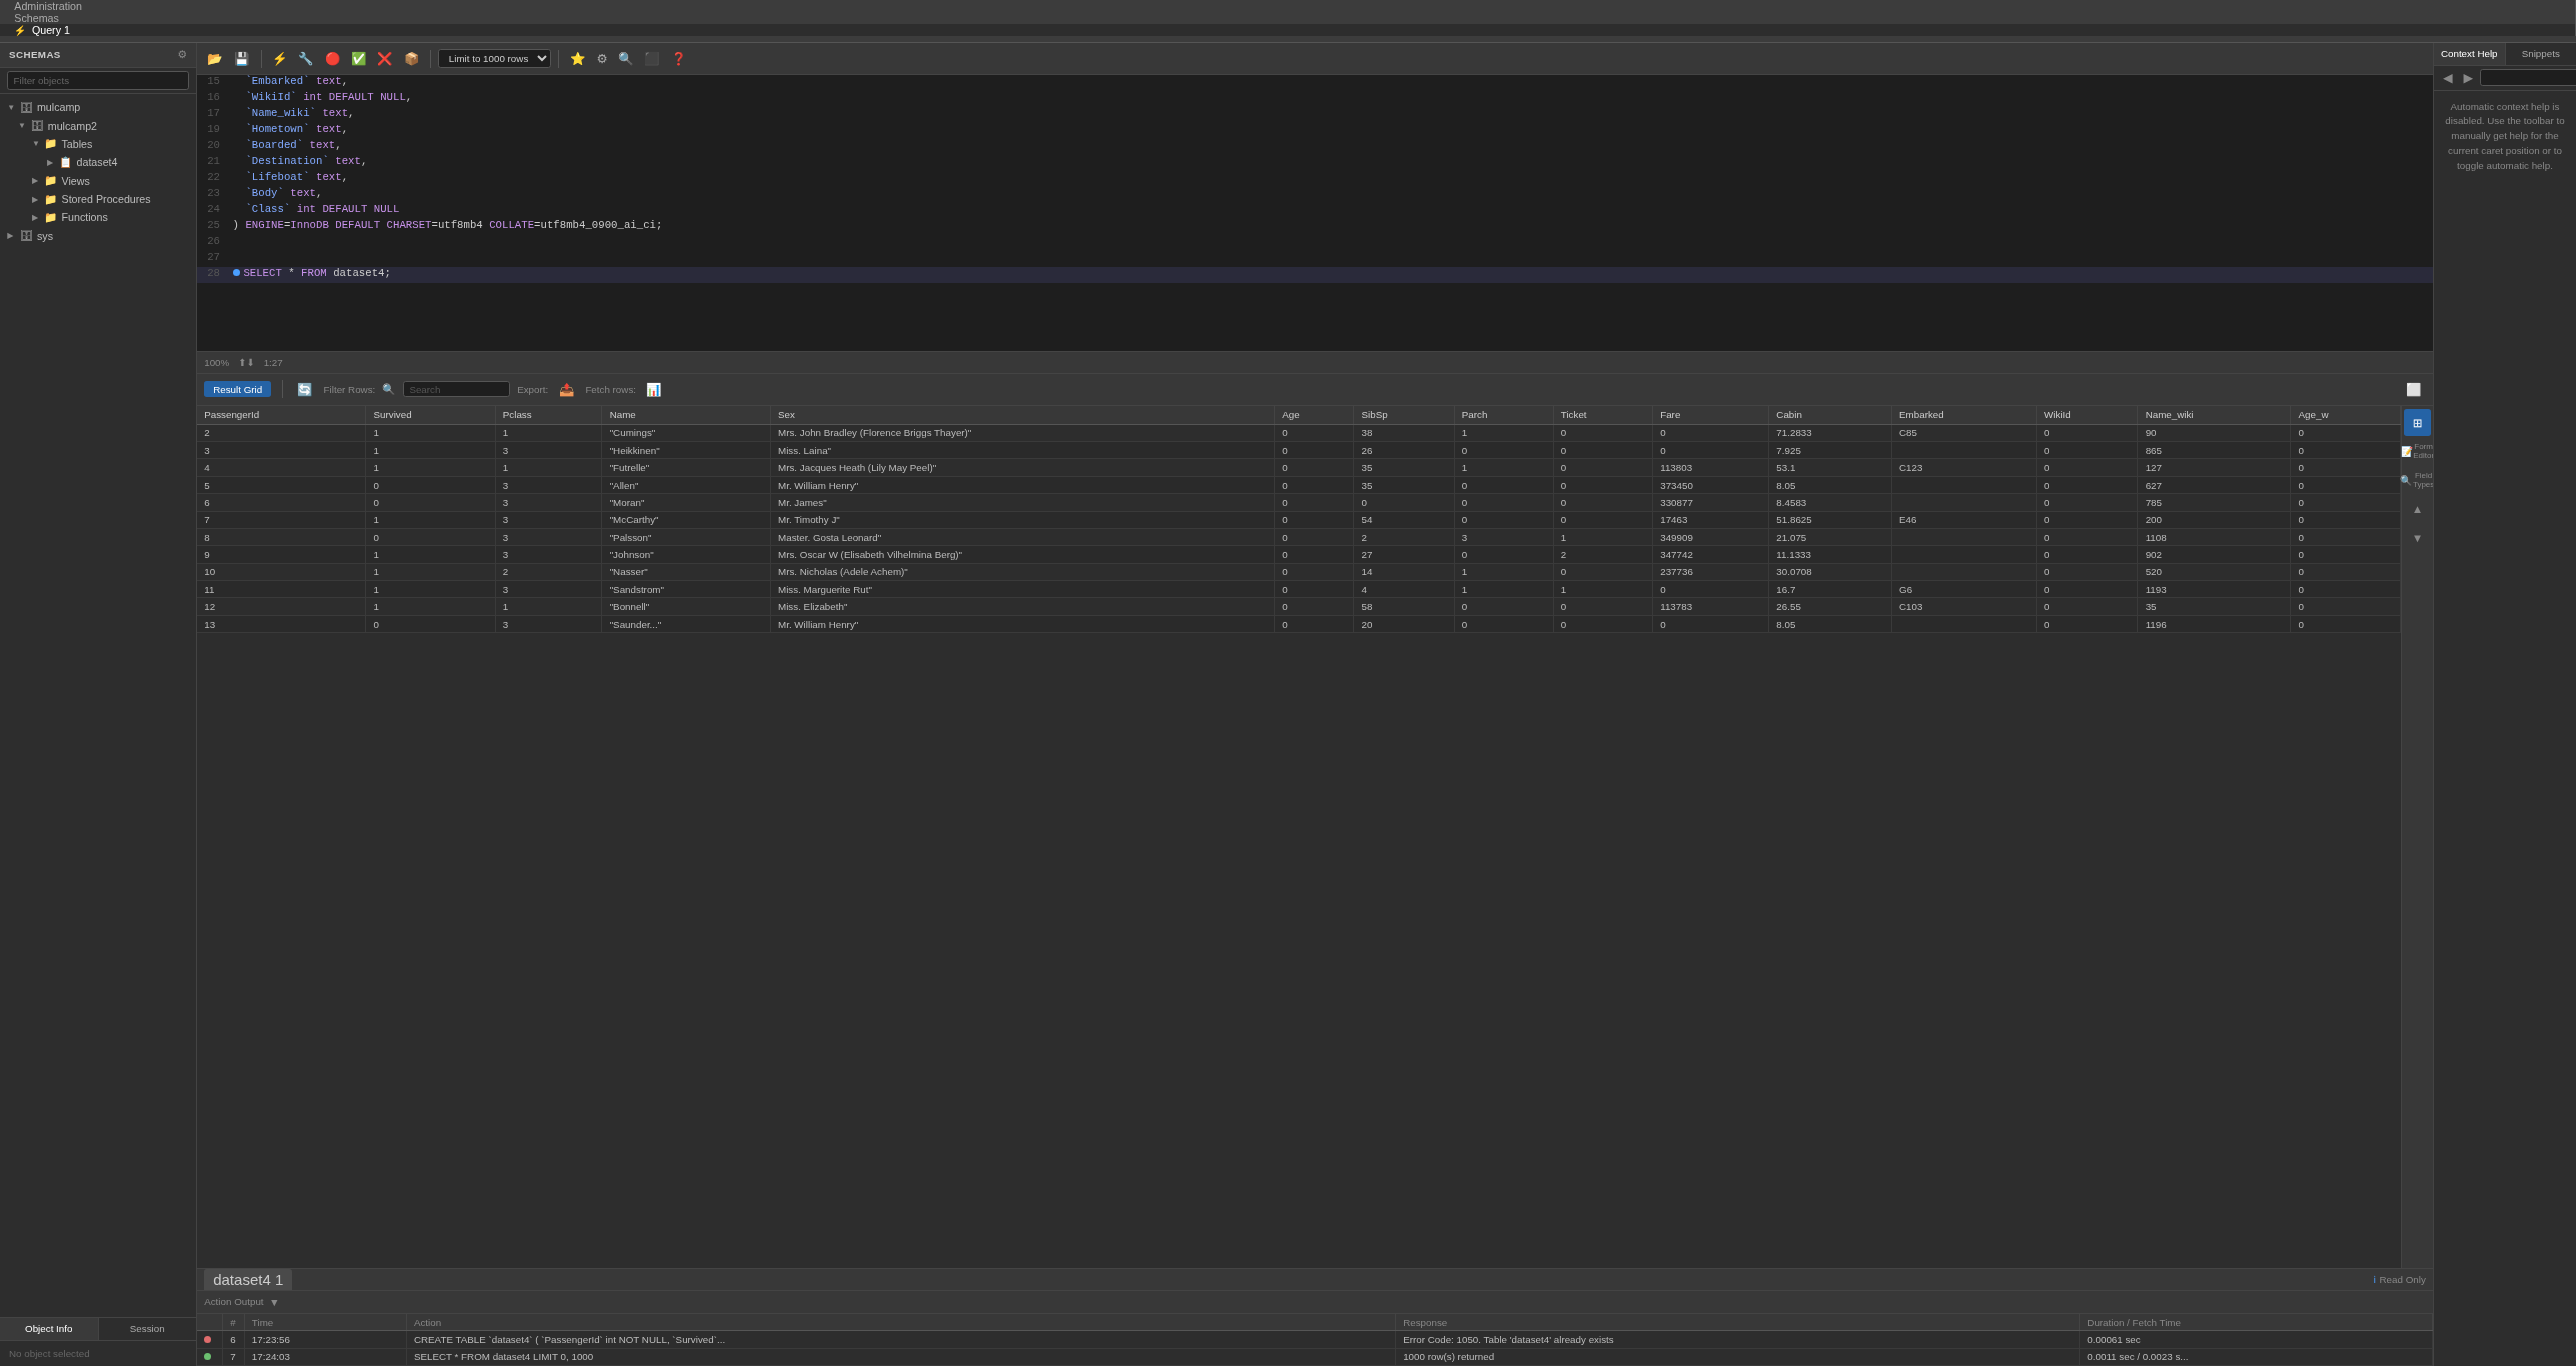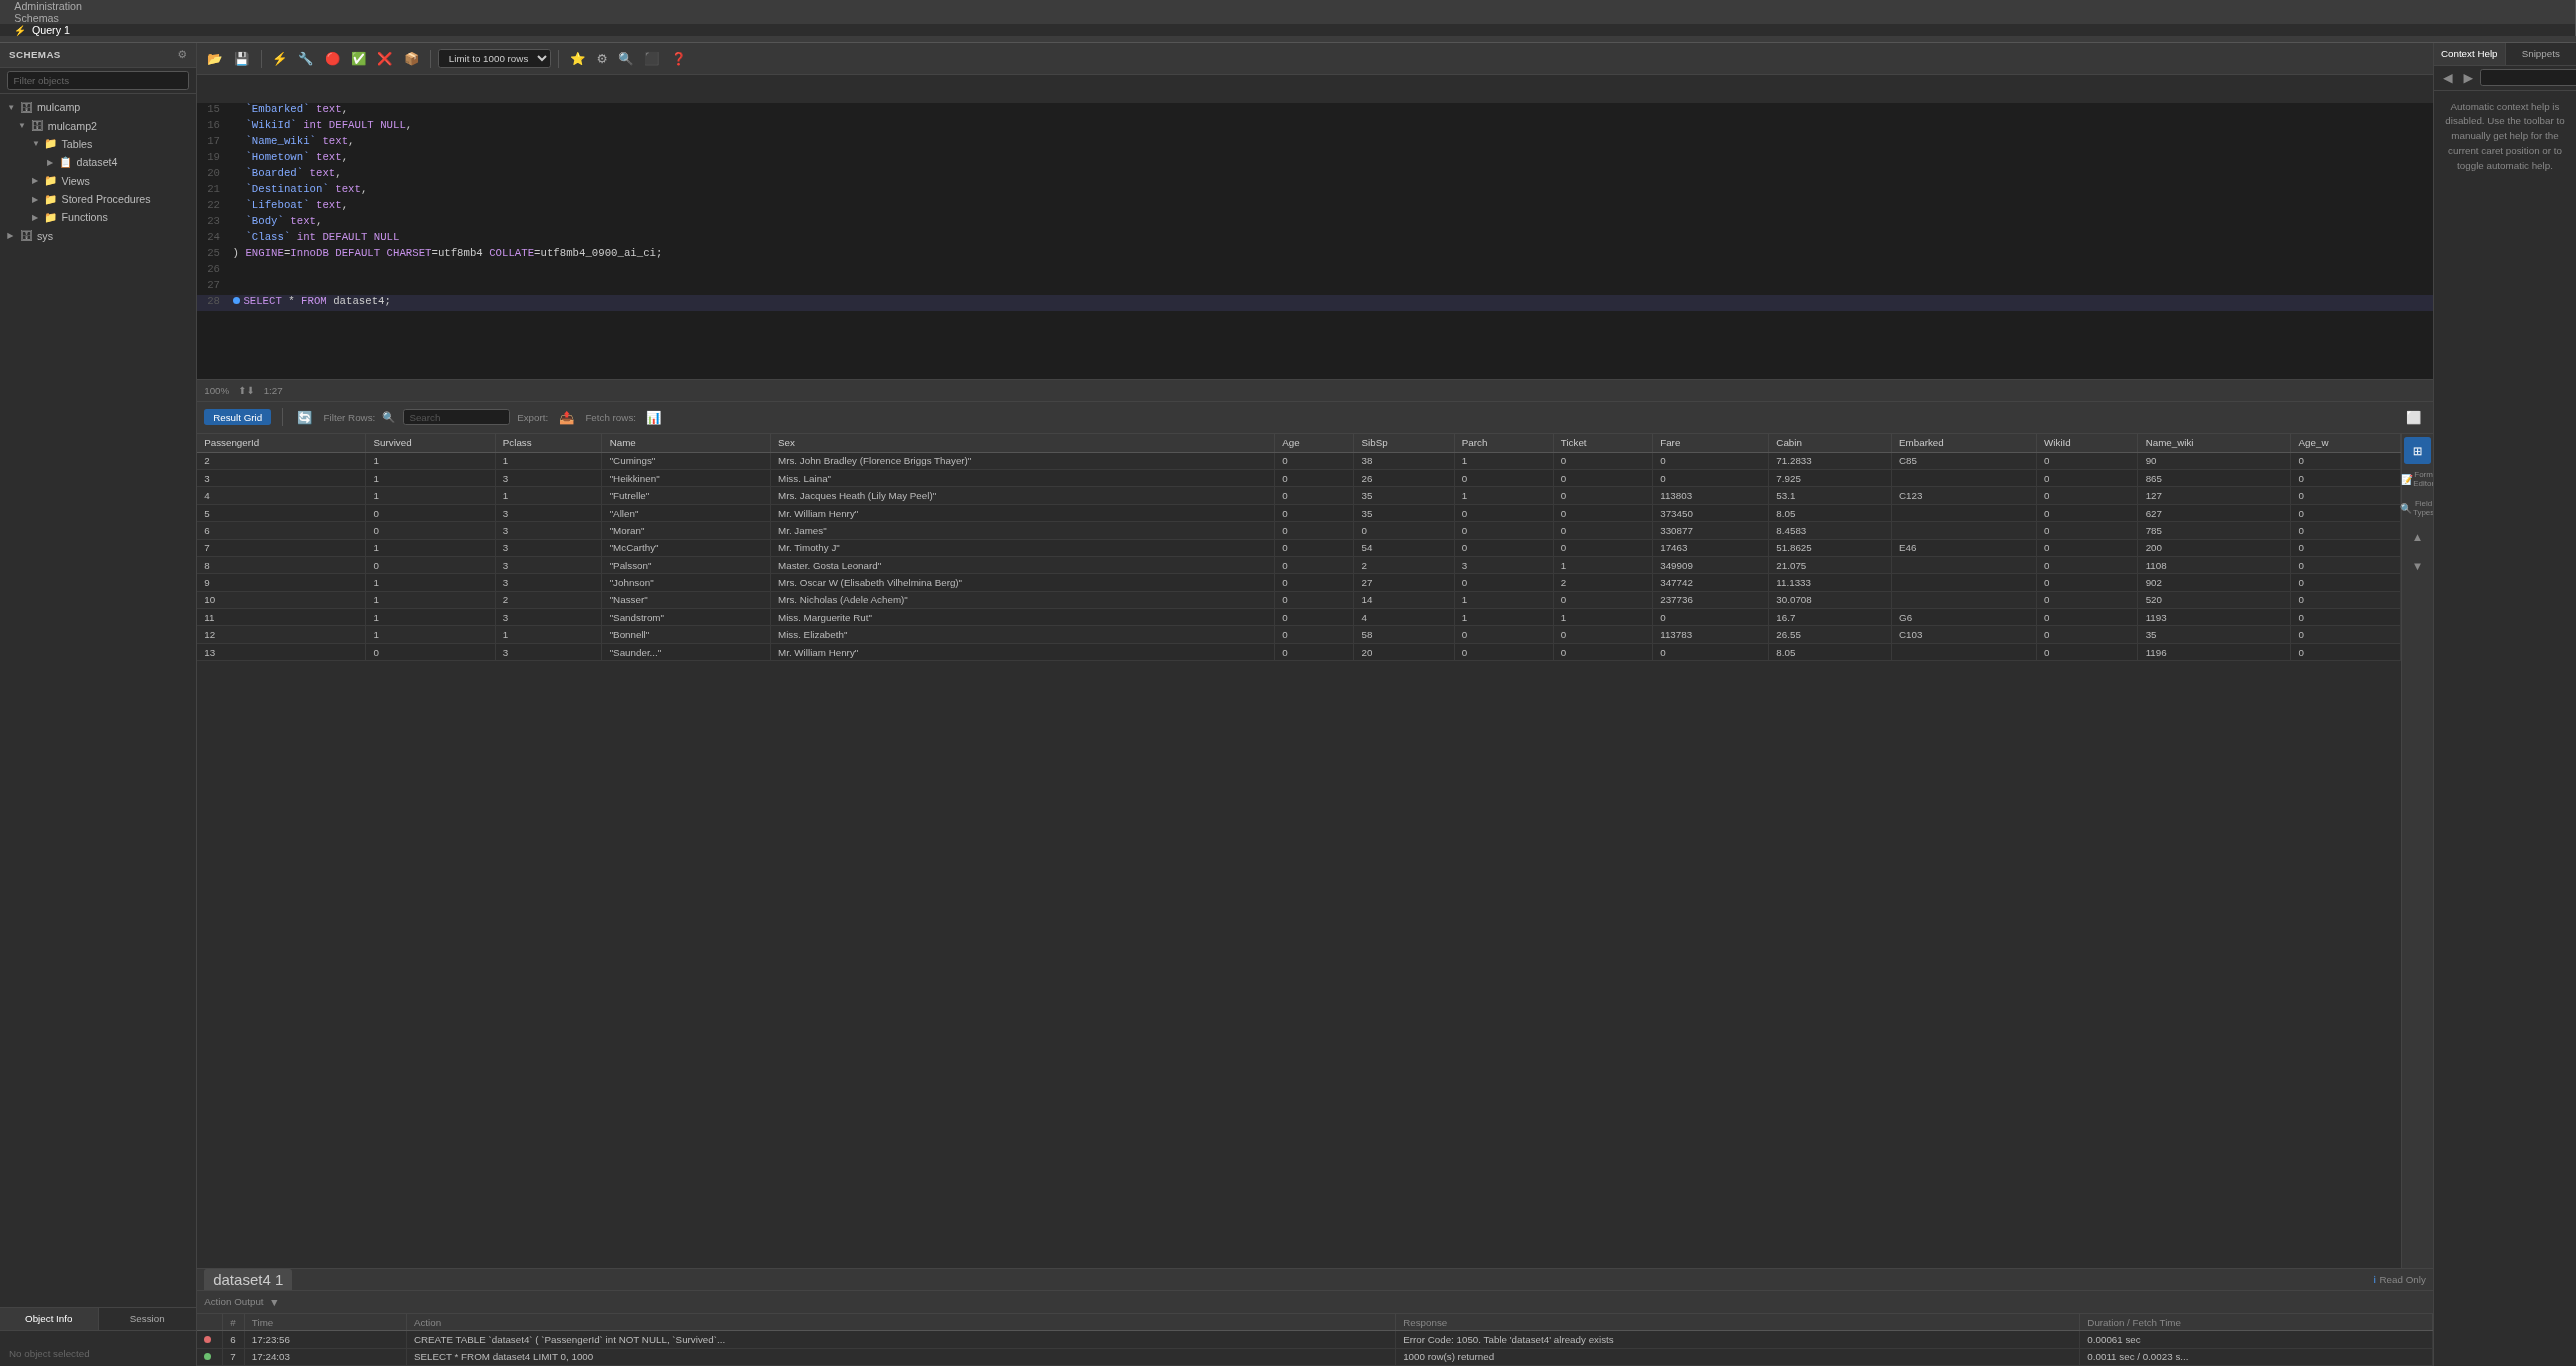--- a/index.html
+++ b/index.html
@@ -119,21 +119,20 @@
     }
     .sidebar-tab:last-child { border-right: none; }
     .sidebar-tab.active {
       background: #3a3a3a;
       color: #fff;
     }
     .no-object {
       padding: 7.2px 9px;
       font-size: 9.8px;
       color: #666;
-      margin-top: 10px;
     }
 
     
     .toolbar {
       background: #383838;
       border-bottom: 0.9px solid #444;
       padding: 3.6px 7.2px;
       display: flex;
       align-items: center;
       gap: 3.6px;
@@ -166,21 +165,20 @@
     }
 
     
     .editor-area {
       background: #1e1e1e;
       flex: 0 0 auto;
       overflow-y: auto;
       height: 277px;
       border-bottom: 0.9px solid #444;
       position: relative;
-      margin-top: 28px;
     }
     .editor-table {
       width: 100%;
       border-collapse: collapse;
     }
     .editor-table tr { height: 16px; }
     .line-num {
       width: 32px;
       text-align: right;
       padding-right: 9px;

